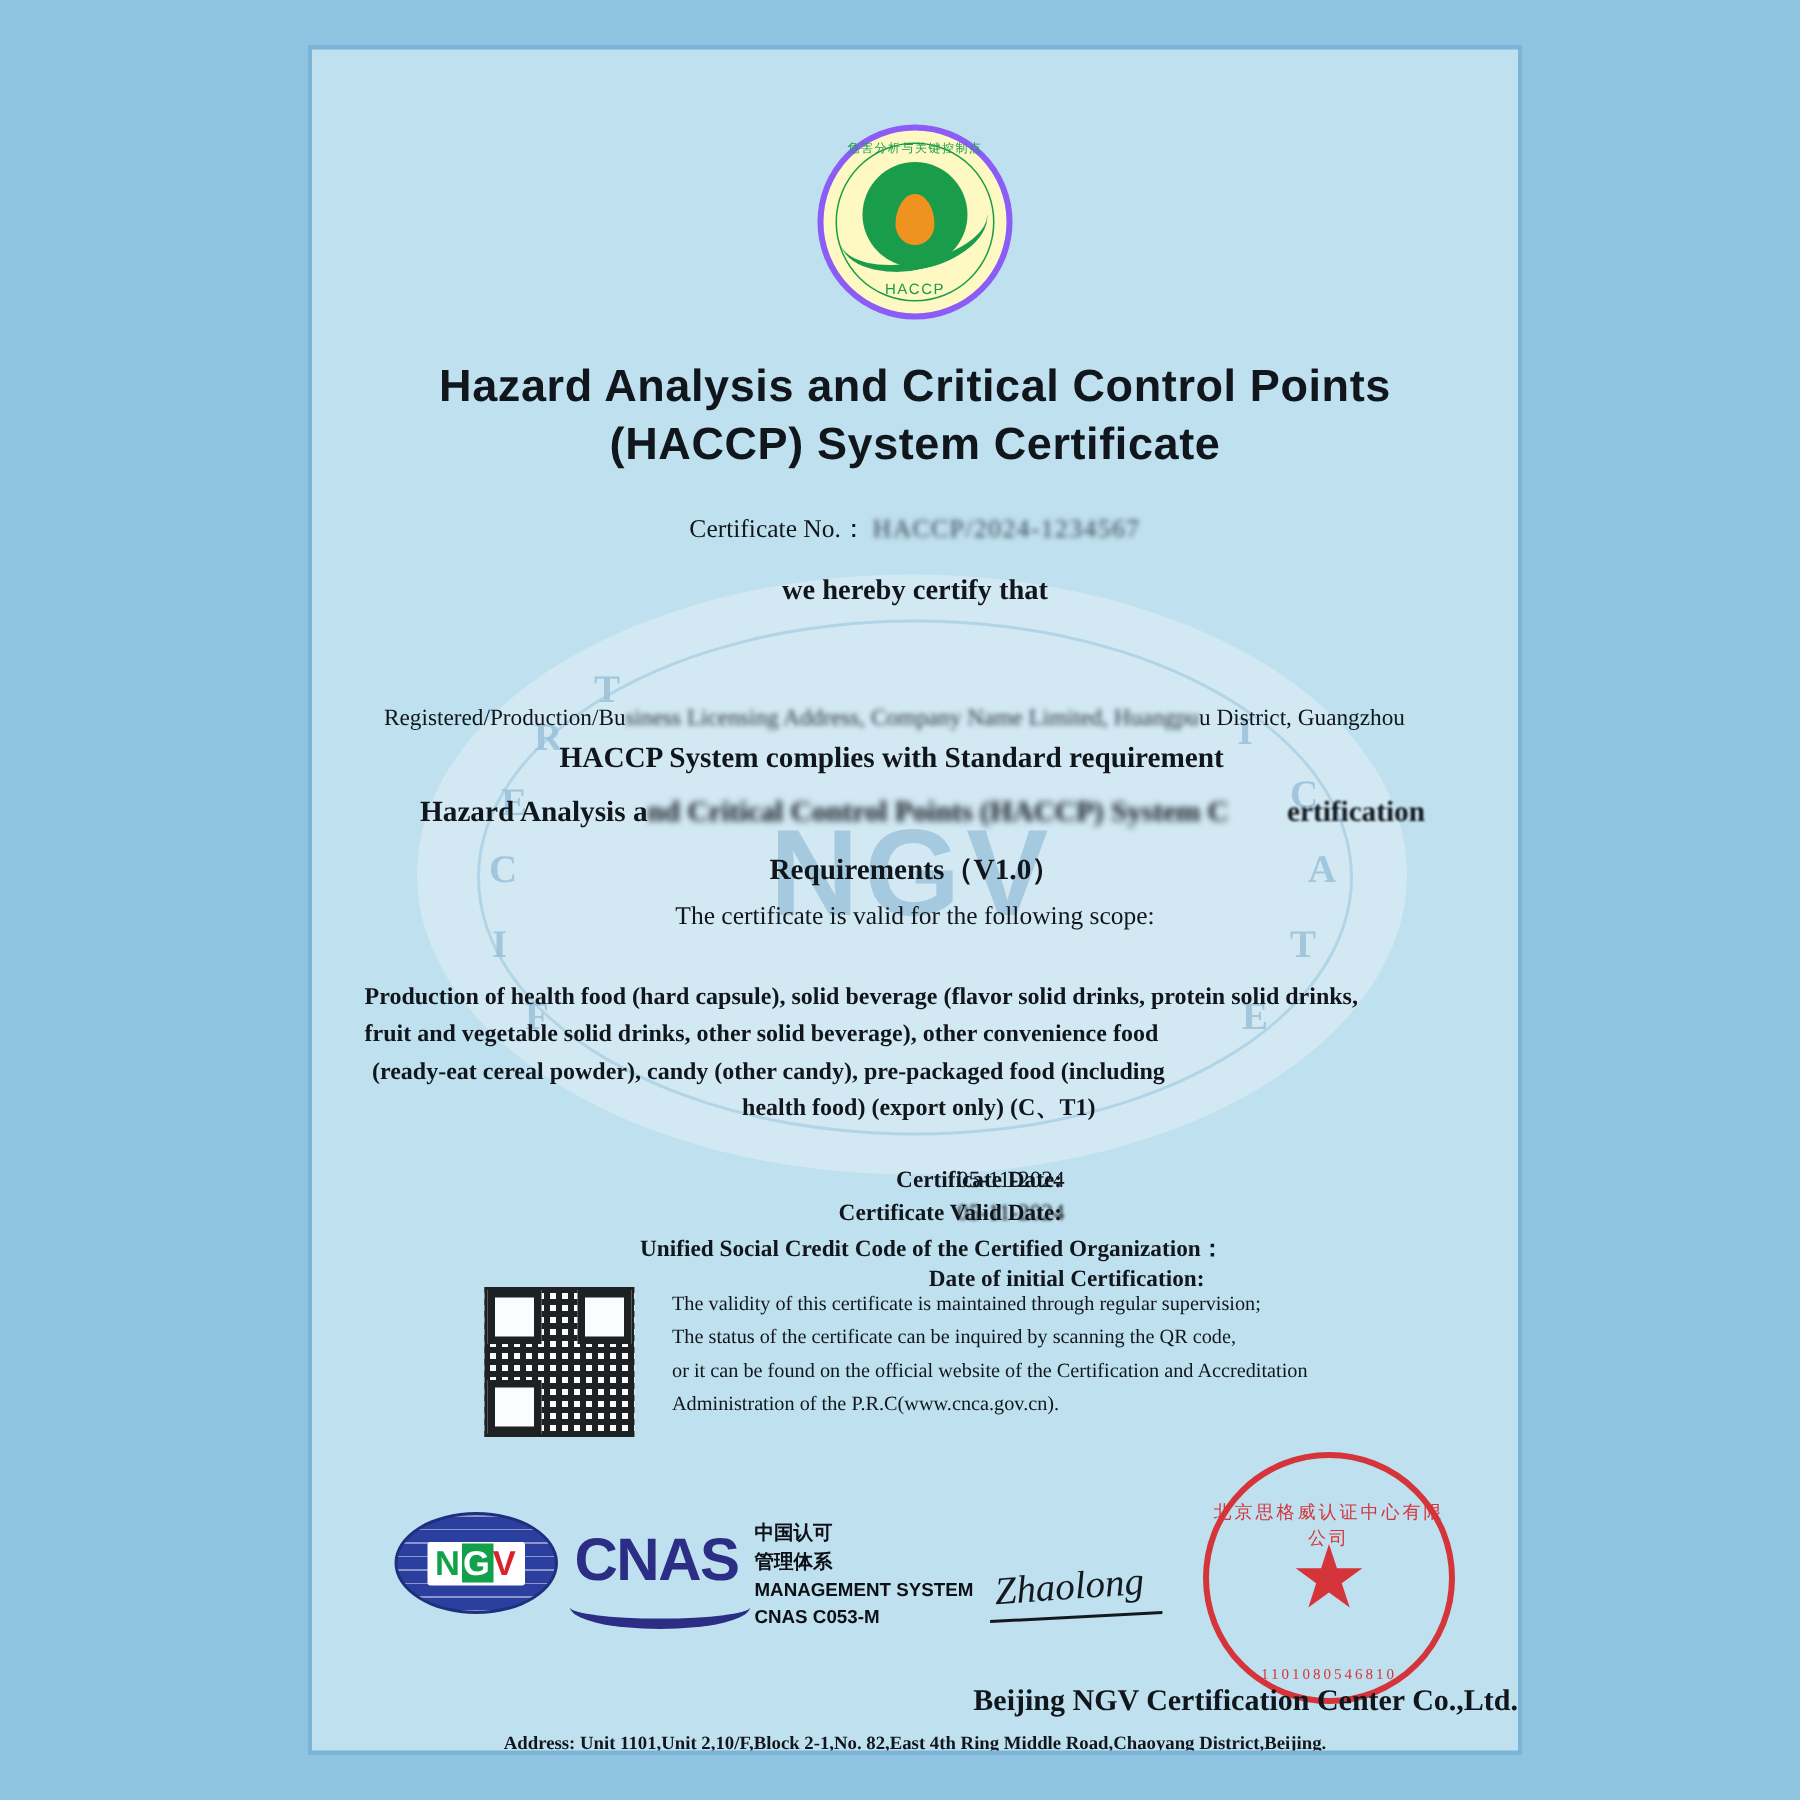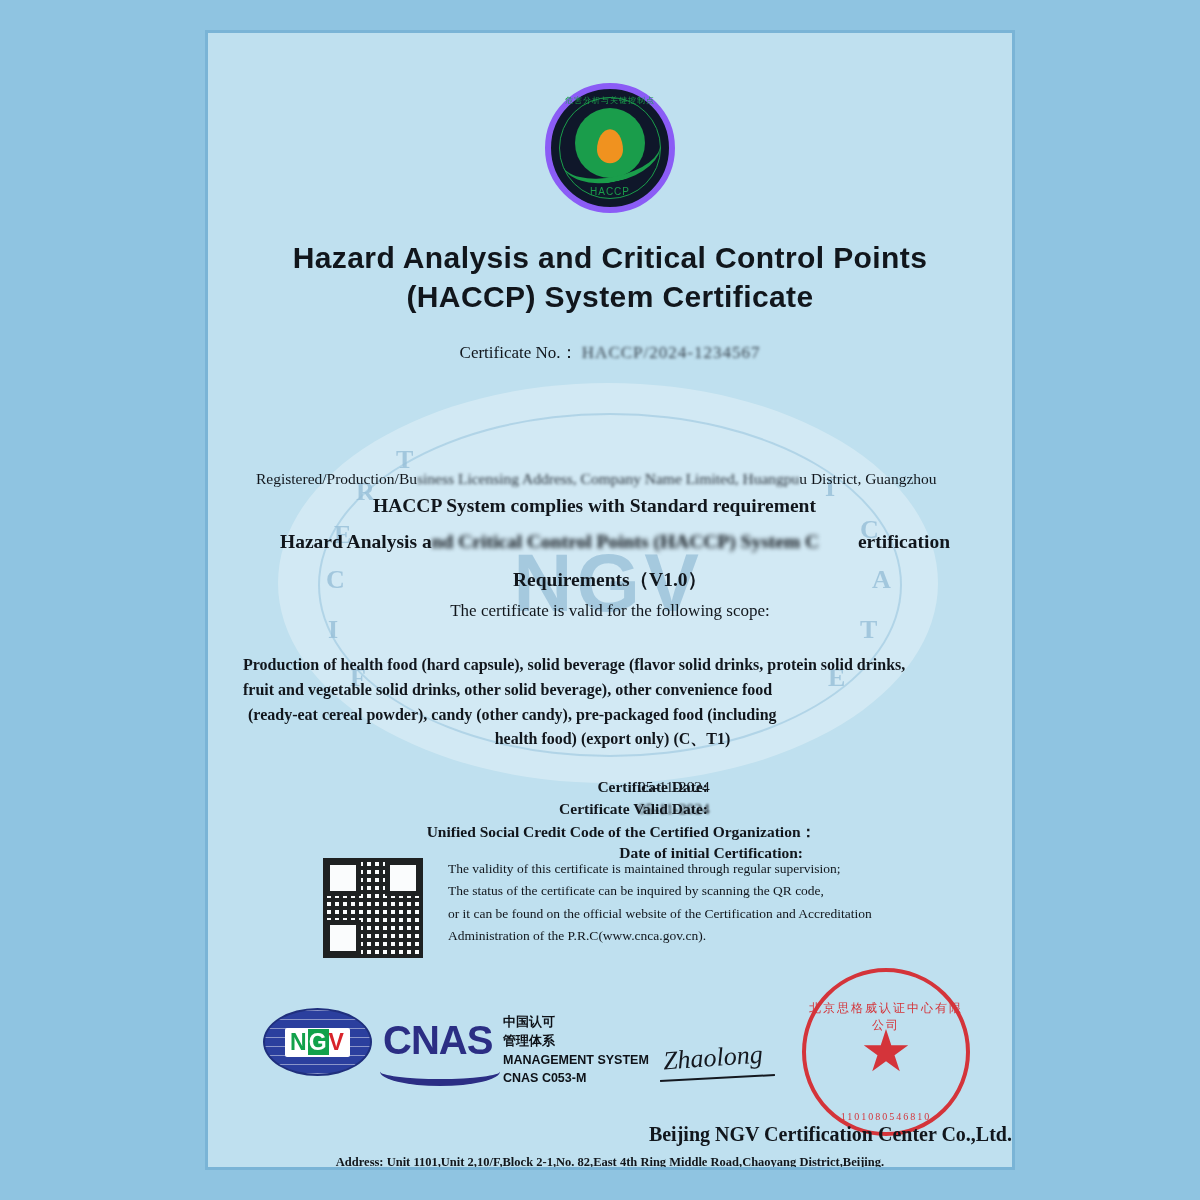--- a/index.html
+++ b/index.html
@@ -81,22 +81,22 @@
     position: absolute;
     left: 0; right: 0;
     top: 50px;
     display: flex;
     justify-content: center;
   }
   .haccp-logo {
     width: 130px;
     height: 130px;
     border-radius: 50%;
-    border: 6px solid #8b5cf6;
-    background: #0f172a;
+    border: 4px solid #8b5cf6;
+    background: #fef9c3;
     position: relative;
     box-sizing: border-box;
   }
   .haccp-inner-ring {
     position: absolute;
     left: 8px; top: 8px; right: 8px; bottom: 8px;
     border-radius: 50%;
     border: 1px solid #1a9d4b;
   }
   .haccp-core {
@@ -522,20 +522,21 @@
       <div class="cert-title">
         <div>Hazard Analysis and Critical Control Points</div>
         <div>(HACCP) System Certificate</div>
       </div>
 
       <div class="cert-no-row">
         <span>Certificate No.：</span>
         <span class="cert-no-value">HACCP/2024-1234567</span>
       </div>
 
+      <div class="hereby">we hereby certify that</div>
 
       <div class="reg-line">
         <span>Registered/Production/Bu</span><span class="blurred">siness Licensing Address, Company Name Limited, Huangpu</span><span>u District, Guangzhou</span>
       </div>
 
       <div class="complies">HACCP System complies with Standard requirement</div>
 
       <div class="std-line">
         <span>Hazard Analysis a</span><span class="mid">nd Critical Control Points (HACCP) System C</span>
       </div>

